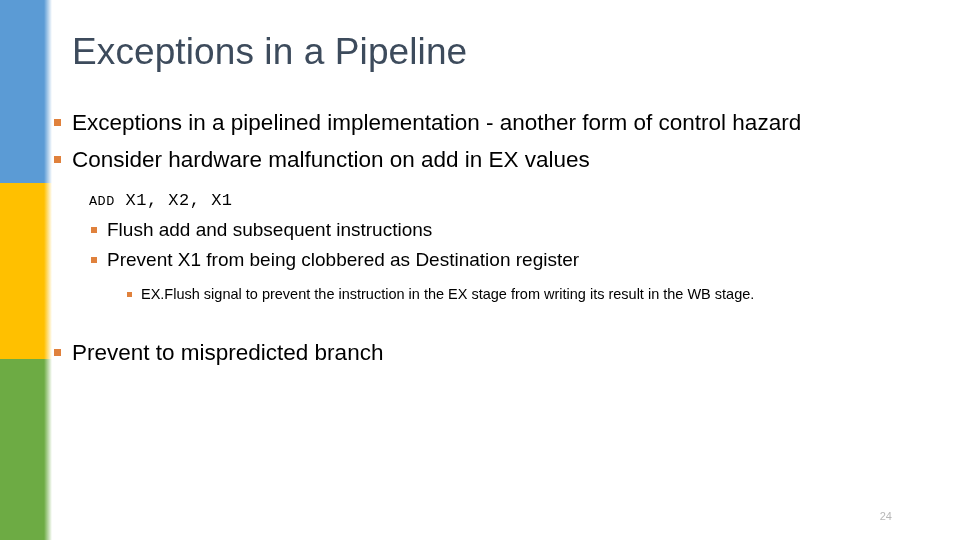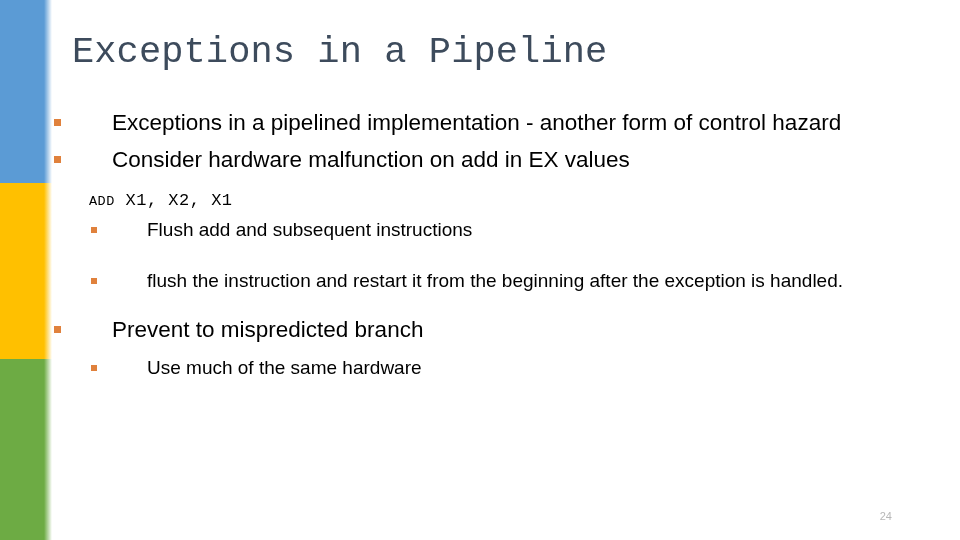--- a/index.html
+++ b/index.html
@@ -60,21 +60,20 @@
     color: #000000;
     display: block;
   }
   .line .bullet {
     position: absolute;
     display: inline-block;
     background: #E0813C;
   }
   .line .txt {
     display: block;
-    margin-left: 40px;
   }
 
   
   .lvl1 {
     padding-left: 20px;
     font-size: 22.5px;
     line-height: 37px;
     margin-left: 0px;
   }
   .lvl1 .bullet {
@@ -136,21 +135,21 @@
 <body>
 
 <div class="slide" style="background: rgb(255, 255, 255);">
 
   <div class="band-strip">
     <div class="band band-blue" style="background: linear-gradient(to right, rgb(91, 155, 213) 0px, rgb(91, 155, 213) 44px, rgb(255, 255, 255) 52px);"></div>
     <div class="band band-yellow" style="background: linear-gradient(to right, rgb(255, 192, 0) 0px, rgb(255, 192, 0) 44px, rgb(255, 255, 255) 52px);"></div>
     <div class="band band-green" style="background: linear-gradient(to right, rgb(109, 171, 68) 0px, rgb(109, 171, 68) 44px, rgb(255, 255, 255) 52px);"></div>
   </div>
 
-  <div class="title" style="color: rgb(61, 75, 92); font-family: Liberation Mono, monospace;">Exceptions in a Pipeline</div>
+  <div class="title" style="color: rgb(61, 75, 92);">Exceptions in a Pipeline</div>
 
   <div class="body-area">
 
     <div class="line lvl1">
       <span class="bullet" style="background: rgb(224, 129, 60);"></span>
       <span class="txt">Exceptions in a pipelined implementation - another form of control hazard</span>
     </div>
 
     <div class="line lvl1">
       <span class="bullet" style="background: rgb(224, 129, 60);"></span>
@@ -161,51 +160,51 @@
 
     <div class="codeline">
       <span class="op">ADD</span><span class="operands"> X1, X2, X1</span>
     </div>
 
     <div class="line lvl2">
       <span class="bullet" style="background: rgb(224, 129, 60);"></span>
       <span class="txt">Flush add and subsequent instructions</span>
     </div>
 
+    <div class="line lvl2">
+      <span class="bullet" style="background: rgb(224, 129, 60);"></span>
+      <span class="txt">Prevent X1 from being clobbered as Destination register</span>
+    </div>
 
     <div class="gap-b"></div>
 
+    <div class="line lvl3">
+      <span class="bullet" style="background: rgb(224, 129, 60);"></span>
+      <span class="txt">EX.Flush signal to prevent the instruction in the EX stage from writing its result in the WB stage.</span>
+    </div>
 
     <div class="gap-a"></div>
 
 
     <div class="gap-c"></div>
 
-    <div class="line lvl2">
-      <span class="bullet" style="background: rgb(224, 129, 60);"></span>
-      <span class="txt">flush the instruction and restart it from the beginning after the exception is handled.</span>
-    </div>
 
     <div class="gap-c"></div>
 
 
     <div class="gap-c"></div>
 
 
     <div class="gap-c"></div>
 
     <div class="line lvl1">
       <span class="bullet" style="background: rgb(224, 129, 60);"></span>
       <span class="txt">Prevent to mispredicted branch</span>
     </div>
 
     <div class="gap-c"></div>
 
-    <div class="line lvl2">
-      <span class="bullet" style="background: rgb(224, 129, 60);"></span>
-      <span class="txt">Use much of the same hardware</span>
-    </div>
 
   </div>
 
   <div class="page-num" style="color: rgb(184, 184, 184);">24</div>
 
 </div>
 
 </body></html>

